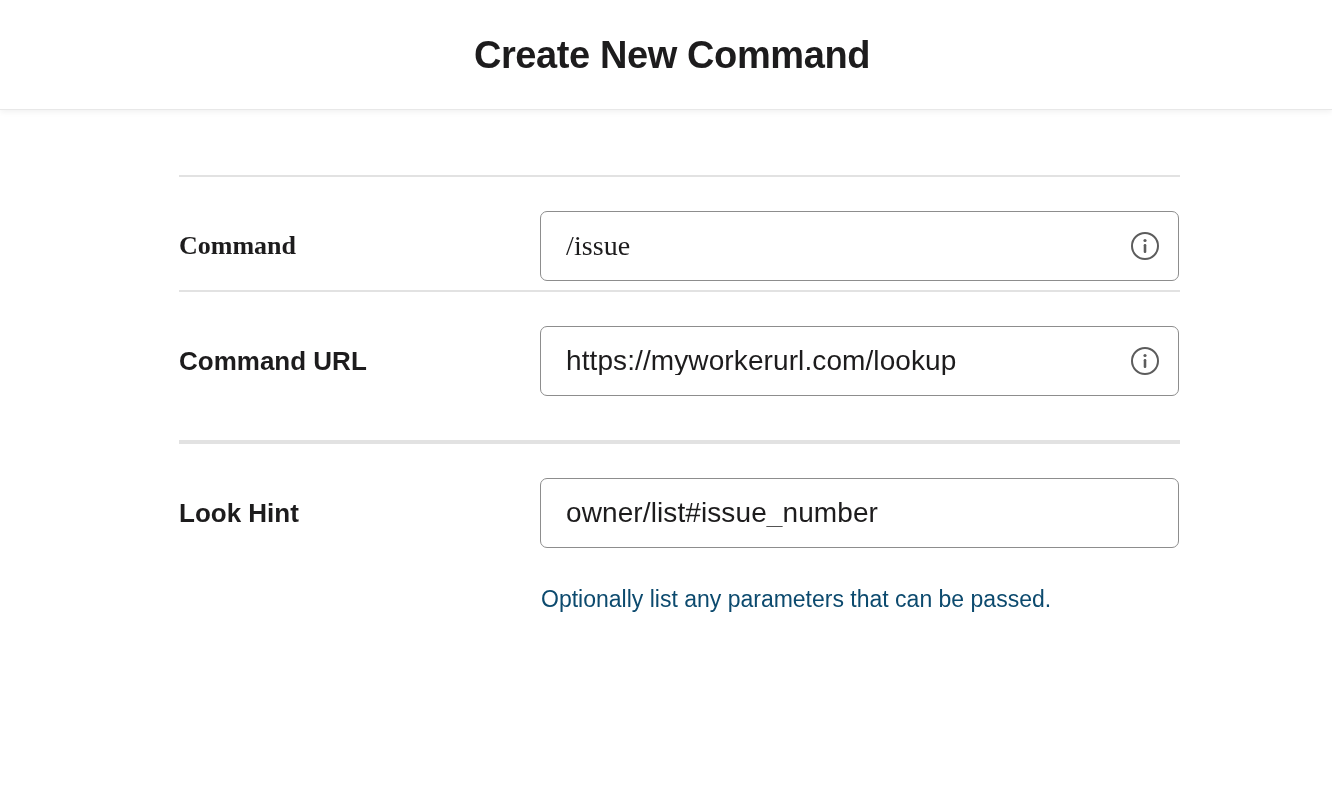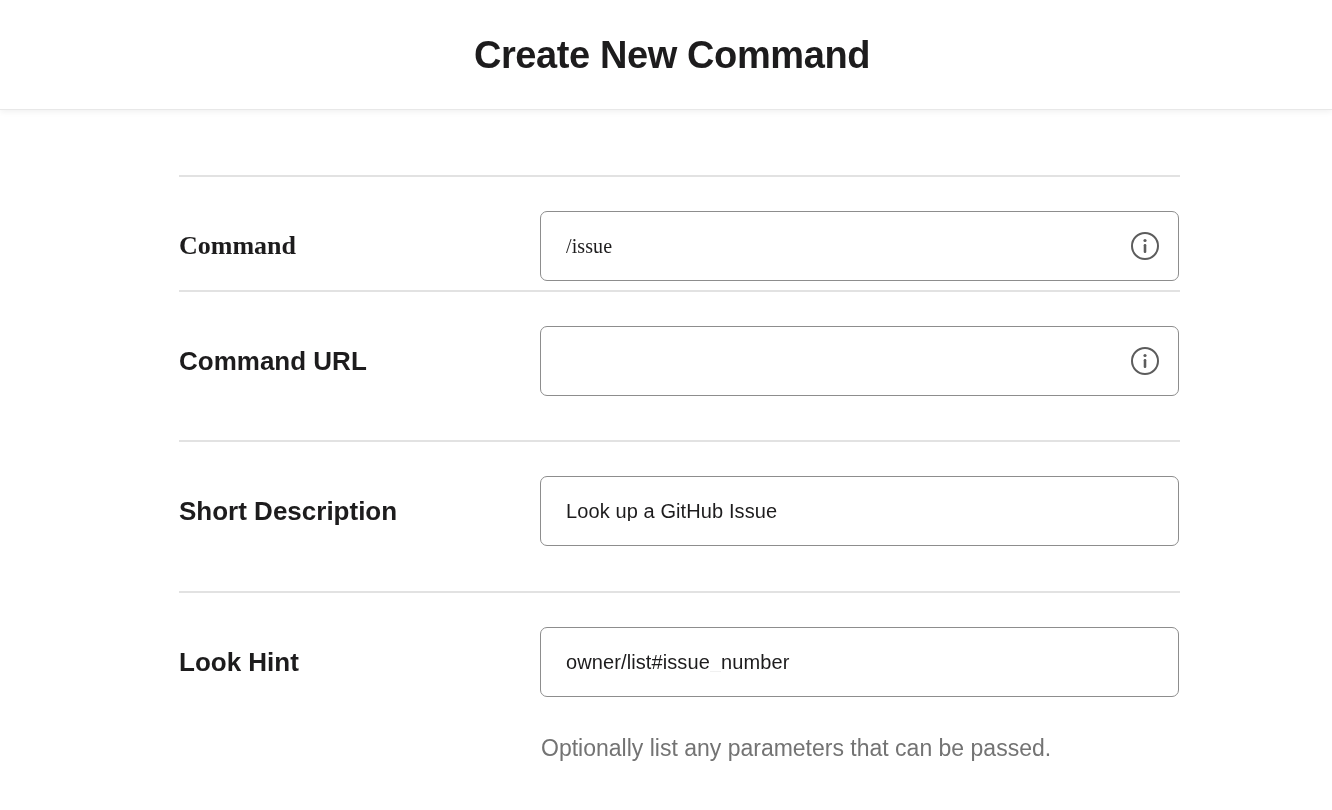--- a/index.html
+++ b/index.html
@@ -97,21 +97,21 @@
     height: 70px;
     box-sizing: border-box;
     border: 1.6px solid #8d8d8d;
     border-radius: 7px;
     background: #ffffff;
     display: flex;
     align-items: center;
   }
 
   .input-value {
-    font-size: 20px;
+    font-size: 28px;
     font-weight: normal;
     color: #1d1c1d;
     line-height: 1;
     padding-left: 25px;
     padding-right: 60px;
     white-space: nowrap;
     overflow: hidden;
     letter-spacing: 0.1px;
   }
 
@@ -120,21 +120,21 @@
     right: 18px;
     top: 50%;
     transform: translateY(-50%);
     width: 30px;
     height: 30px;
   }
   .info-icon svg { display: block; }
 
   .helper-text {
     font-size: 23px;
-    color: #737373;
+    color: #0c4a6e;
     line-height: 1;
     padding-top: 40px;
     padding-left: 1px;
     white-space: nowrap;
   }
 </style>
 </head>
 <body>
 
 <div class="header">
@@ -161,41 +161,34 @@
         </div>
       </div>
     </div>
 
     <div class="divider"></div>
 
     <div class="form-row row-url">
       <div class="field-label">Command URL</div>
       <div class="field-control">
         <div class="input-wrap">
+          <span class="input-value">https://myworkerurl.com/lookup</span>
           <span class="info-icon">
             <svg width="30" height="30" viewBox="0 0 30 30">
               <circle cx="15" cy="15" r="13" fill="none" stroke="#5c5c5c" stroke-width="2"></circle>
               <circle cx="15" cy="9.5" r="1.6" fill="#5c5c5c"></circle>
               <rect x="13.7" y="13" width="2.6" height="9" rx="1.2" fill="#5c5c5c"></rect>
             </svg>
           </span>
         </div>
       </div>
     </div>
 
     <div class="divider"></div>
 
-    <div class="form-row row-desc">
-      <div class="field-label">Short Description</div>
-      <div class="field-control">
-        <div class="input-wrap">
-          <span class="input-value">Look up a GitHub Issue</span>
-        </div>
-      </div>
-    </div>
 
     <div class="divider"></div>
 
     <div class="form-row row-usage">
       <div class="field-label">Look Hint</div>
       <div class="field-control">
         <div class="input-wrap">
           <span class="input-value">owner/list#issue_number</span>
         </div>
         <div class="helper-text">Optionally list any parameters that can be passed.</div>

